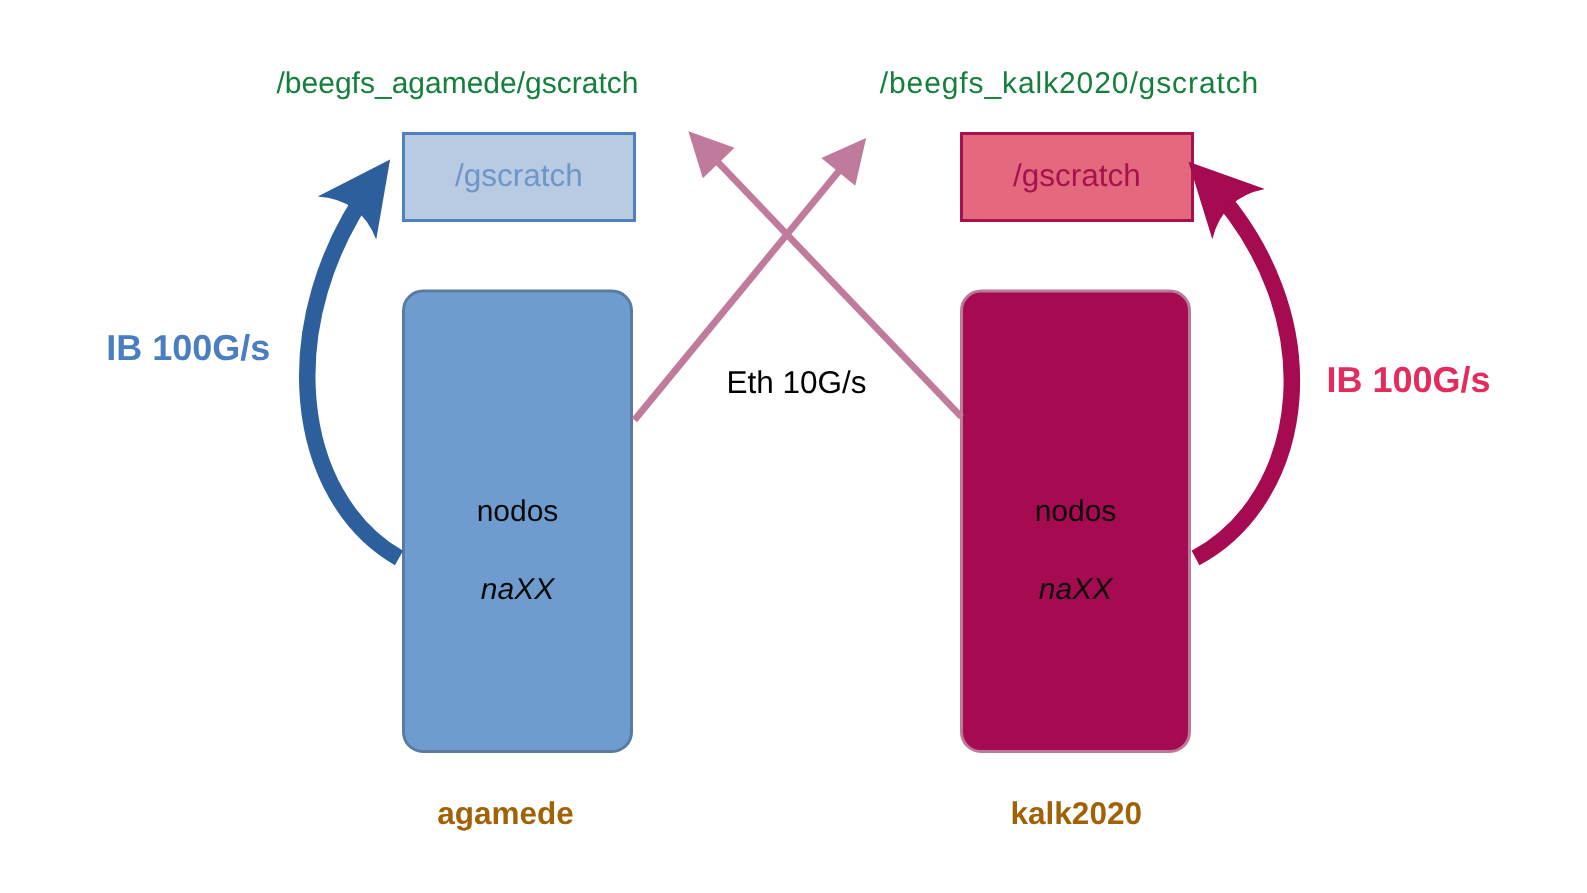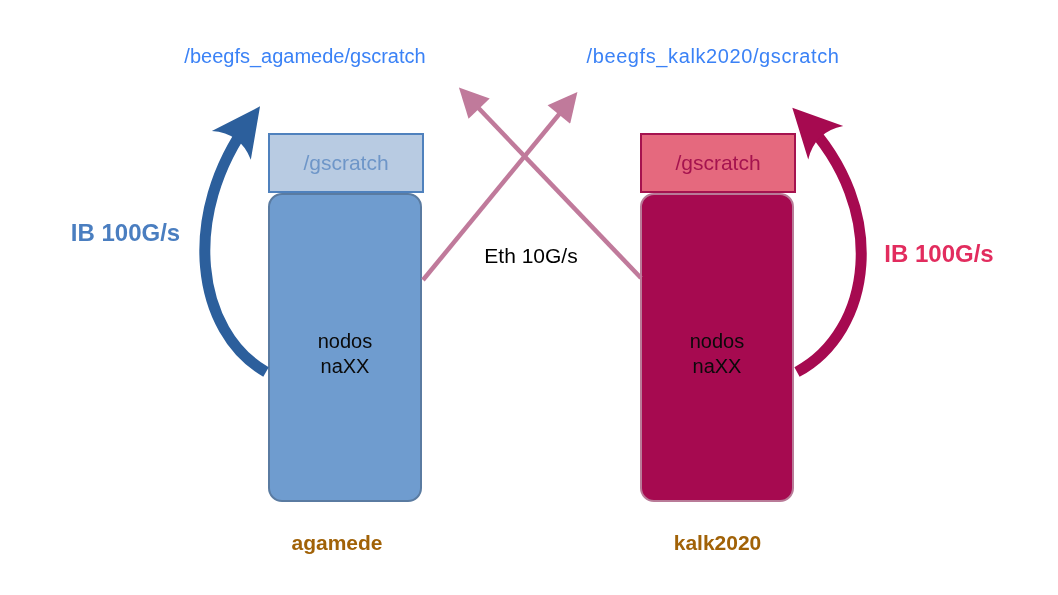--- a/index.html
+++ b/index.html
@@ -2,33 +2,33 @@
 <html><head>
 <meta charset="utf-8">
 <style>
   html,body{margin:0;padding:0;background:#fff;}
   .canvas{
     position:relative;width:1058px;height:595px;background:#ffffff;
     font-family:"Liberation Sans", sans-serif;overflow:hidden;
   }
   .arrows{position:absolute;left:0;top:0;width:1058px;height:595px;z-index:5;pointer-events:none;}
 
-  .top-label{position:absolute;top:45px;font-size:20px;color:#3b82f6;text-align:center;z-index:2;}
+  .top-label{position:absolute;top:45px;font-size:20px;color:#15803d;text-align:center;z-index:2;}
   .top-label.left{left:170px;width:270px;}
   .top-label.right{left:563px;width:300px;letter-spacing:0.6px;}
 
-  .scratch-box{position:absolute;top:88px;width:152px;height:56px;display:flex;align-items:center;justify-content:center;font-size:21px;z-index:2;margin-top:45px;}
+  .scratch-box{position:absolute;top:88px;width:152px;height:56px;display:flex;align-items:center;justify-content:center;font-size:21px;z-index:2;}
   .scratch-box.left{left:268px;background:#b8cbe2;border:2px solid #4f81bd;color:#6e96c8;}
   .scratch-box.right{left:640px;background:#e5697e;border:2px solid #a5134f;color:#a5134f;}
 
   .node-box{position:absolute;top:193px;width:150px;height:305px;z-index:1;border-radius:14px;}
   .node-box.left{left:268px;background:#6f9ccf;border:2px solid #5a7ba1;}
   .node-box.right{left:640px;background:#a60a50;border:2px solid #b97b98;}
   .node-text{position:absolute;top:134px;left:0;width:100%;text-align:center;font-size:20px;line-height:25px;color:#0a0a0a;}
-  .node-naming{}
+  .node-naming{margin-top:27px;font-style:italic;}
 
   .ib-label{position:absolute;font-size:24px;font-weight:bold;text-align:center;z-index:2;}
   .ib-label.left{left:48px;top:219px;width:155px;color:#4a7ec0;}
   .ib-label.right{left:861px;top:240px;width:156px;color:#e22c5e;}
 
   .eth-label{position:absolute;left:451px;top:244px;width:160px;text-align:center;font-size:21px;color:#000000;z-index:2;}
 
   .cluster-name{position:absolute;top:531px;font-size:21px;font-weight:bold;color:#a16207;text-align:center;z-index:2;}
   .cluster-name.left{left:260px;width:154px;}
   .cluster-name.right{left:640px;width:155px;}

